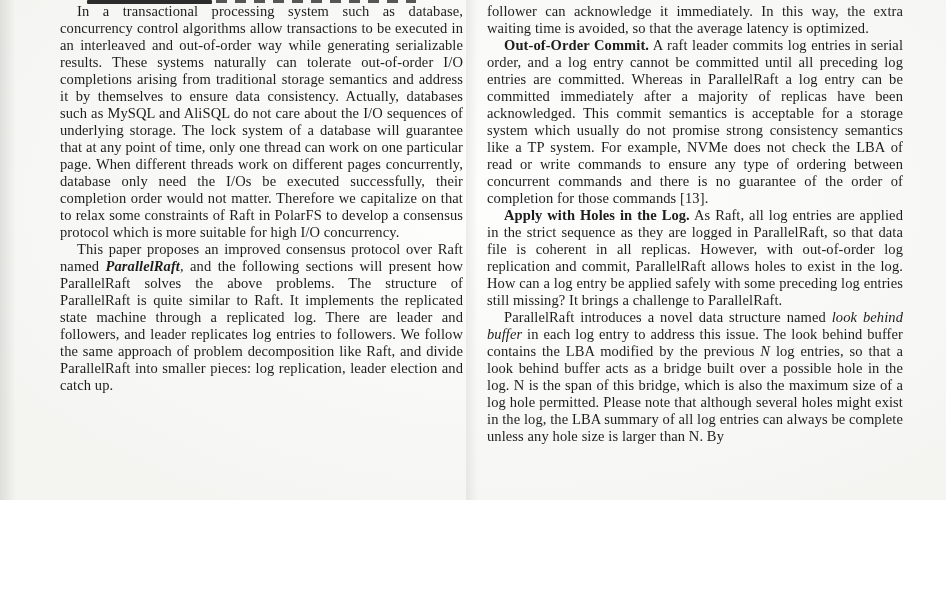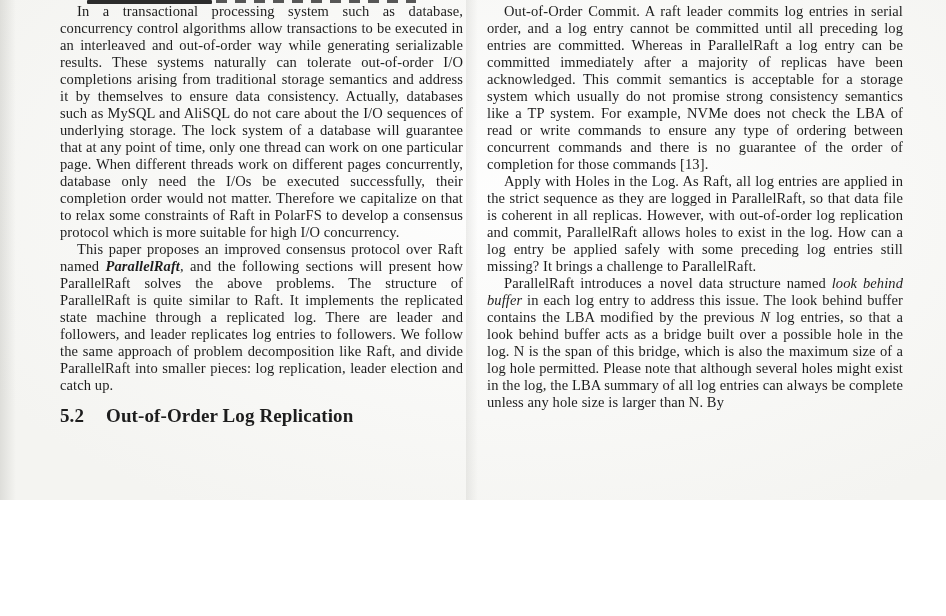--- a/index.html
+++ b/index.html
@@ -39,21 +39,21 @@
     text-align: justify;
     font-size: 14.5px;
     line-height: 17px;
     letter-spacing: .1px;
     hyphens: auto;
   }
   .col-left  { left: 60px;  width: 403px; }
   .col-right { left: 487px; width: 416px; }
   .para { margin: 0; text-indent: 17px; }
   .para.noindent { text-indent: 0; }
-  .run-bold { font-weight: normal; }
+  .run-bold { font-weight: bold; }
   .run-italic { font-style: italic; }
   .run-bolditalic { font-weight: bold; font-style: italic; }
   .sec-heading {
     margin: 10px 0 7px 0;
     font-size: 19px;
     line-height: 23px;
     font-weight: bold;
     text-align: left;
     text-indent: 0;
   }
@@ -76,23 +76,23 @@
 
   <div class="scan-edge-left"></div>
   <div class="scan-gutter"></div>
 
   <div class="top-sliver-a"></div>
   <div class="top-sliver-b"></div>
 
   <div class="col col-left">
       <p class="para"><span>In a transactional processing system such as database, concurrency control algorithms allow transactions to be executed in an interleaved and out-of-order way while generating serializable results. These systems naturally can tolerate out-of-order I/O completions arising from traditional storage semantics and address it by themselves to ensure data consistency. Actually, databases such as MySQL and AliSQL do not care about the I/O sequences of underlying storage. The lock system of a database will guarantee that at any point of time, only one thread can work on one particular page. When different threads work on different pages concurrently, database only need the I/Os be executed successfully, their completion order would not matter. Therefore we capitalize on that to relax some constraints of Raft in PolarFS to develop a consensus protocol which is more suitable for high I/O concurrency.</span></p>
       <p class="para"><span>This paper proposes an improved consensus protocol over Raft named </span><span class="run-bolditalic">ParallelRaft</span><span>, and the following sections will present how ParallelRaft solves the above problems. The structure of ParallelRaft is quite similar to Raft. It implements the replicated state machine through a replicated log. There are leader and followers, and leader replicates log entries to followers. We follow the same approach of problem decomposition like Raft, and divide ParallelRaft into smaller pieces: log replication, leader election and catch up.</span></p>
-      <h2 class="sec-heading"><span class="sec-num">5.2</span><span>Out-of-Order Log Replication</span></h2>
     </div>
 
   <div class="col col-right">
+      <p class="para noindent"><span>follower can acknowledge it immediately. In this way, the extra waiting time is avoided, so that the average latency is optimized.</span></p>
       <p class="para"><span class="run-bold">Out-of-Order Commit.</span><span> A raft leader commits log entries in serial order, and a log entry cannot be committed until all preceding log entries are committed. Whereas in ParallelRaft a log entry can be committed immediately after a majority of replicas have been acknowledged. This commit semantics is acceptable for a storage system which usually do not promise strong consistency semantics like a TP system. For example, NVMe does not check the LBA of read or write commands to ensure any type of ordering between concurrent commands and there is no guarantee of the order of completion for those commands [13].</span></p>
       <p class="para"><span class="run-bold">Apply with Holes in the Log.</span><span> As Raft, all log entries are applied in the strict sequence as they are logged in ParallelRaft, so that data file is coherent in all replicas. However, with out-of-order log replication and commit, ParallelRaft allows holes to exist in the log. How can a log entry be applied safely with some preceding log entries still missing? It brings a challenge to ParallelRaft.</span></p>
       <p class="para"><span>ParallelRaft introduces a novel data structure named </span><span class="run-italic">look behind buffer</span><span> in each log entry to address this issue. The look behind buffer contains the LBA modified by the previous </span><span class="run-italic">N</span><span> log entries, so that a look behind buffer acts as a bridge built over a possible hole in the log. N is the span of this bridge, which is also the maximum size of a log hole permitted. Please note that although several holes might exist in the log, the LBA summary of all log entries can always be complete unless any hole size is larger than N. By</span></p>
     </div>
 
 
 </div>
 
 </body></html>

